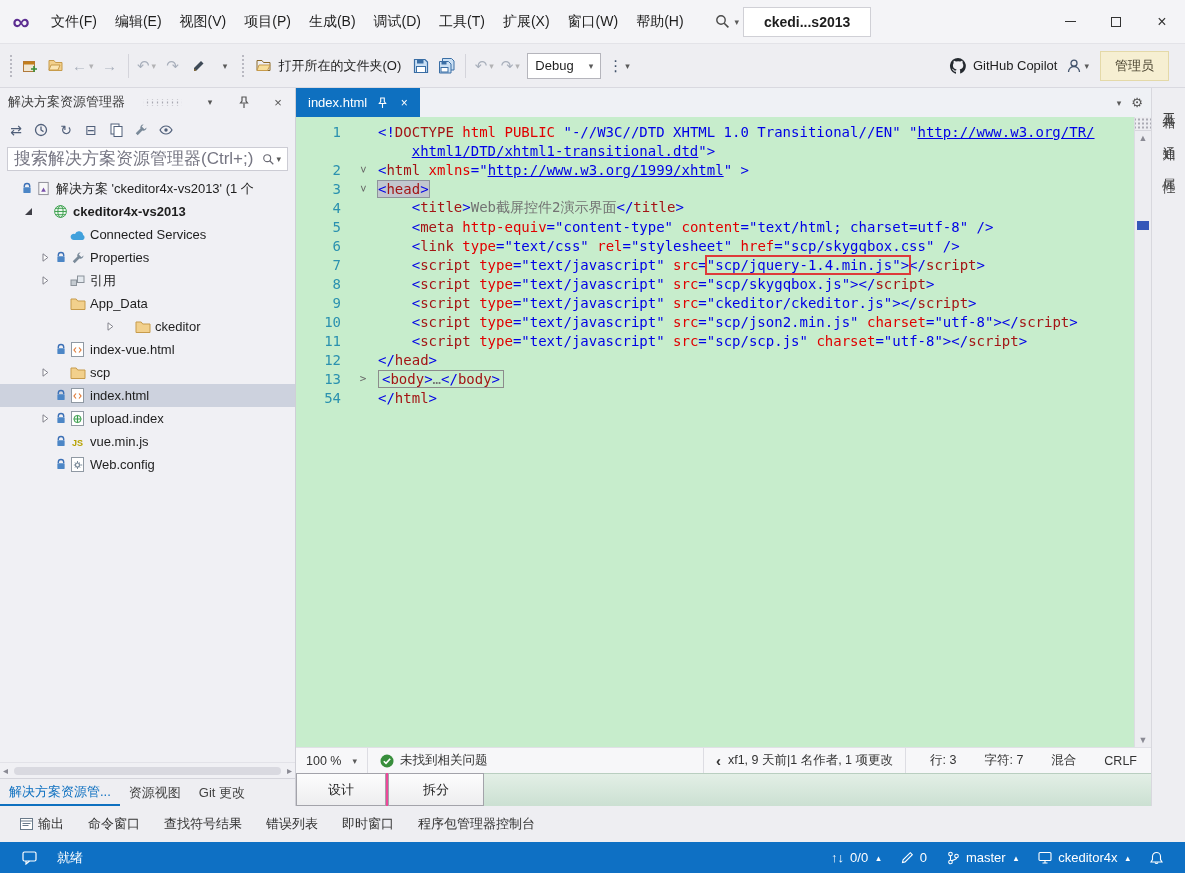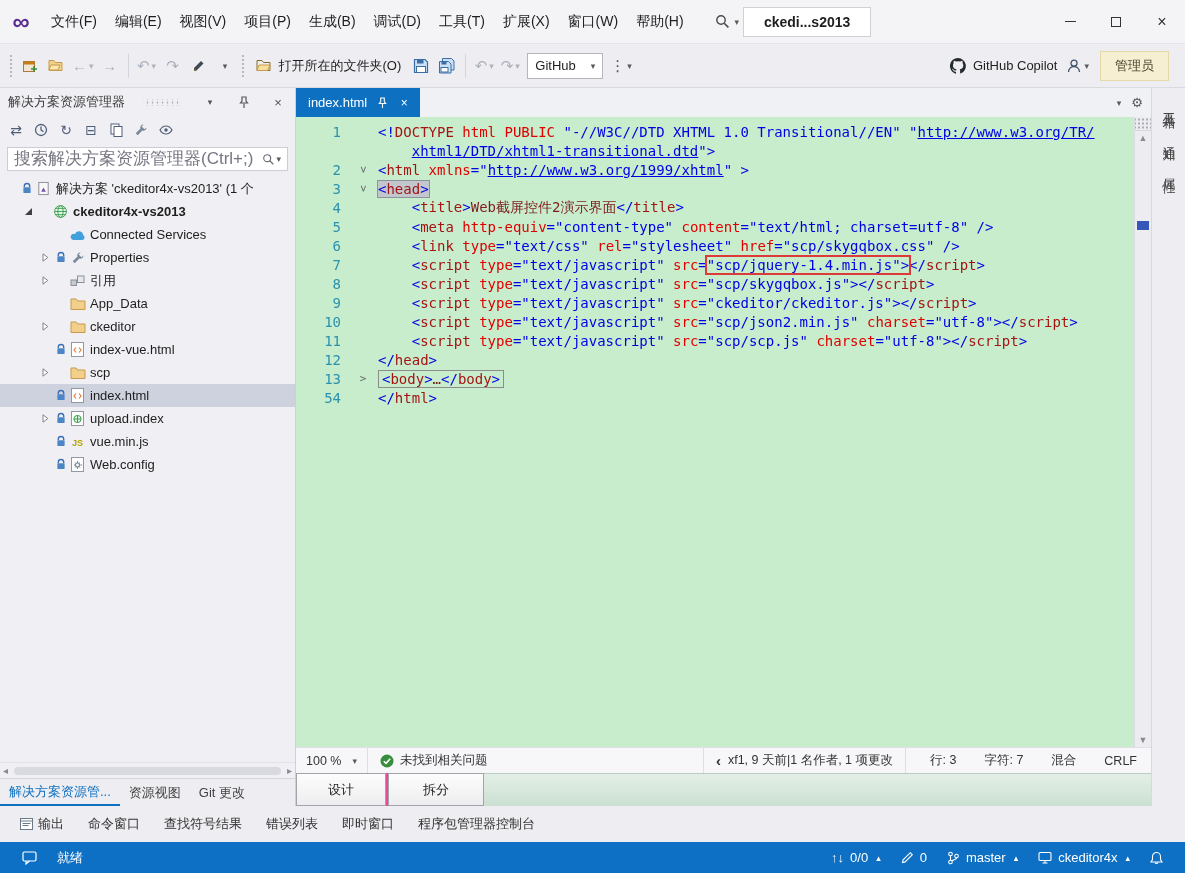--- a/index.html
+++ b/index.html
@@ -70,21 +70,21 @@
   .code-area { flex:1; overflow:hidden; padding-top:5px; font-family:"DejaVu Sans Mono","Liberation Mono",monospace; font-size:14px; }
   .crow { height:19px; display:flex; align-items:center; }
   .gut { width:58px; flex:none; text-align:right; padding-right:13px; color:#2B91AF; }
   .foldc { width:18px; flex:none; color:#666; font-size:11px; font-family:"DejaVu Sans Mono",monospace; display:flex; align-items:center; justify-content:center; }
   .foldc .exp { display:inline-block; transform:rotate(90deg); }
   .cline { white-space:pre; padding-left:6px; }
   .tk-d,.tk-o,.tk-v { color:#0000E6; }
   .tk-u { color:#0000E6; text-decoration:underline; }
   .tk-t { color:#A31515; }
   .tk-a { color:#E00000; }
-  .tk-x { color:#7f1d1d; }
+  .tk-x { color:#737373; }
   .wrap-hl { background:#C2C7CE; outline:1px solid #8E939B; }
   .wrap-red { outline:2px solid #DE3A3A; }
   .wrap-fold { border:1px solid #8C8C8C; padding:0 3px; }
   .caret { display:inline-block; width:1px; height:15px; background:#000; vertical-align:-2px; }
 
   .vscroll { width:17px; flex:none; background:#EDEDF1; border-left:1px solid #DCDCE2; position:relative; color:#8a8a94; }
   .vs-grip { height:14px; border-bottom:1px solid #D6D6DC; background-image:radial-gradient(#ABABB4 1px, transparent 1.2px); background-size:4px 4px; background-position:center; }
   .vs-up { position:absolute; top:16px; left:0; right:0; text-align:center; font-size:9px; }
   .vs-marker { position:absolute; top:104px; left:2px; right:2px; height:9px; background:#3557B8; }
   .vs-down { position:absolute; bottom:2px; left:0; right:0; text-align:center; font-size:9px; }
@@ -216,21 +216,21 @@
   <div class="sep"></div>
   <div class="tb-btn disabled">
       <span>↶</span>
       <span class="dd">▾</span>
     </div>
   <div class="tb-btn disabled">
       <span>↷</span>
       <span class="dd">▾</span>
     </div>
   <div class="combo">
-    <span>GitHub</span>
+    <span>Debug</span>
       <span class="dd">▾</span>
   </div>
   <div class="tb-btn">
       <span>⋮</span>
       <span class="dd">▾</span>
     </div>
   <div class="spacer"></div>
   <div class="copilot">
     <svg width="18" height="18" viewBox="0 0 16 16">
         <path d="M8 .8a7.2 7.2 0 0 0-2.3 14c.4.1.5-.2.5-.4v-1.4c-2 .4-2.4-1-2.4-1-.3-.8-.8-1-.8-1-.7-.5 0-.5 0-.5.7 0 1.1.8 1.1.8.7 1.1 1.8.8 2.2.6 0-.5.3-.8.5-1-1.6-.2-3.3-.8-3.3-3.6 0-.8.3-1.4.7-1.9-.1-.2-.3-1 .1-2 0 0 .6-.2 2 .7a6.9 6.9 0 0 1 3.6 0c1.4-.9 2-.7 2-.7.4 1 .1 1.8.1 2 .4.5.7 1.1.7 1.9 0 2.8-1.7 3.4-3.3 3.6.3.2.5.7.5 1.4v2c0 .2.1.5.5.4A7.2 7.2 0 0 0 8 .8z" fill="#24292F"></path>
@@ -378,21 +378,21 @@
         <div class="tree-row" style="padding-left: 38px;">
           <span class="slot"></span>
           <span class="slot"></span>
           <span class="slot ficon">
             <svg width="16" height="13" viewBox="0 0 16 13">
               <path d="M1 2h5.2l1.5 2H15v8.5H1z" fill="#F2D08C" stroke="#C79B4B"></path>
             </svg>
           </span>
           <span class="tlabel">App_Data</span>
         </div>
-        <div class="tree-row" style="padding-left: 38px;">
+        <div class="tree-row" style="padding-left: 60px; margin-left: 43px;">
           <span class="slot">
             <svg width="9" height="9" viewBox="0 0 9 9">
               <path d="M2 0.8v7.4L6.8 4.5z" fill="#fff" stroke="#82828C"></path>
             </svg>
           </span>
           <span class="slot"></span>
           <span class="slot ficon">
             <svg width="16" height="13" viewBox="0 0 16 13">
               <path d="M1 2h5.2l1.5 2H15v8.5H1z" fill="#F2D08C" stroke="#C79B4B"></path>
             </svg>

